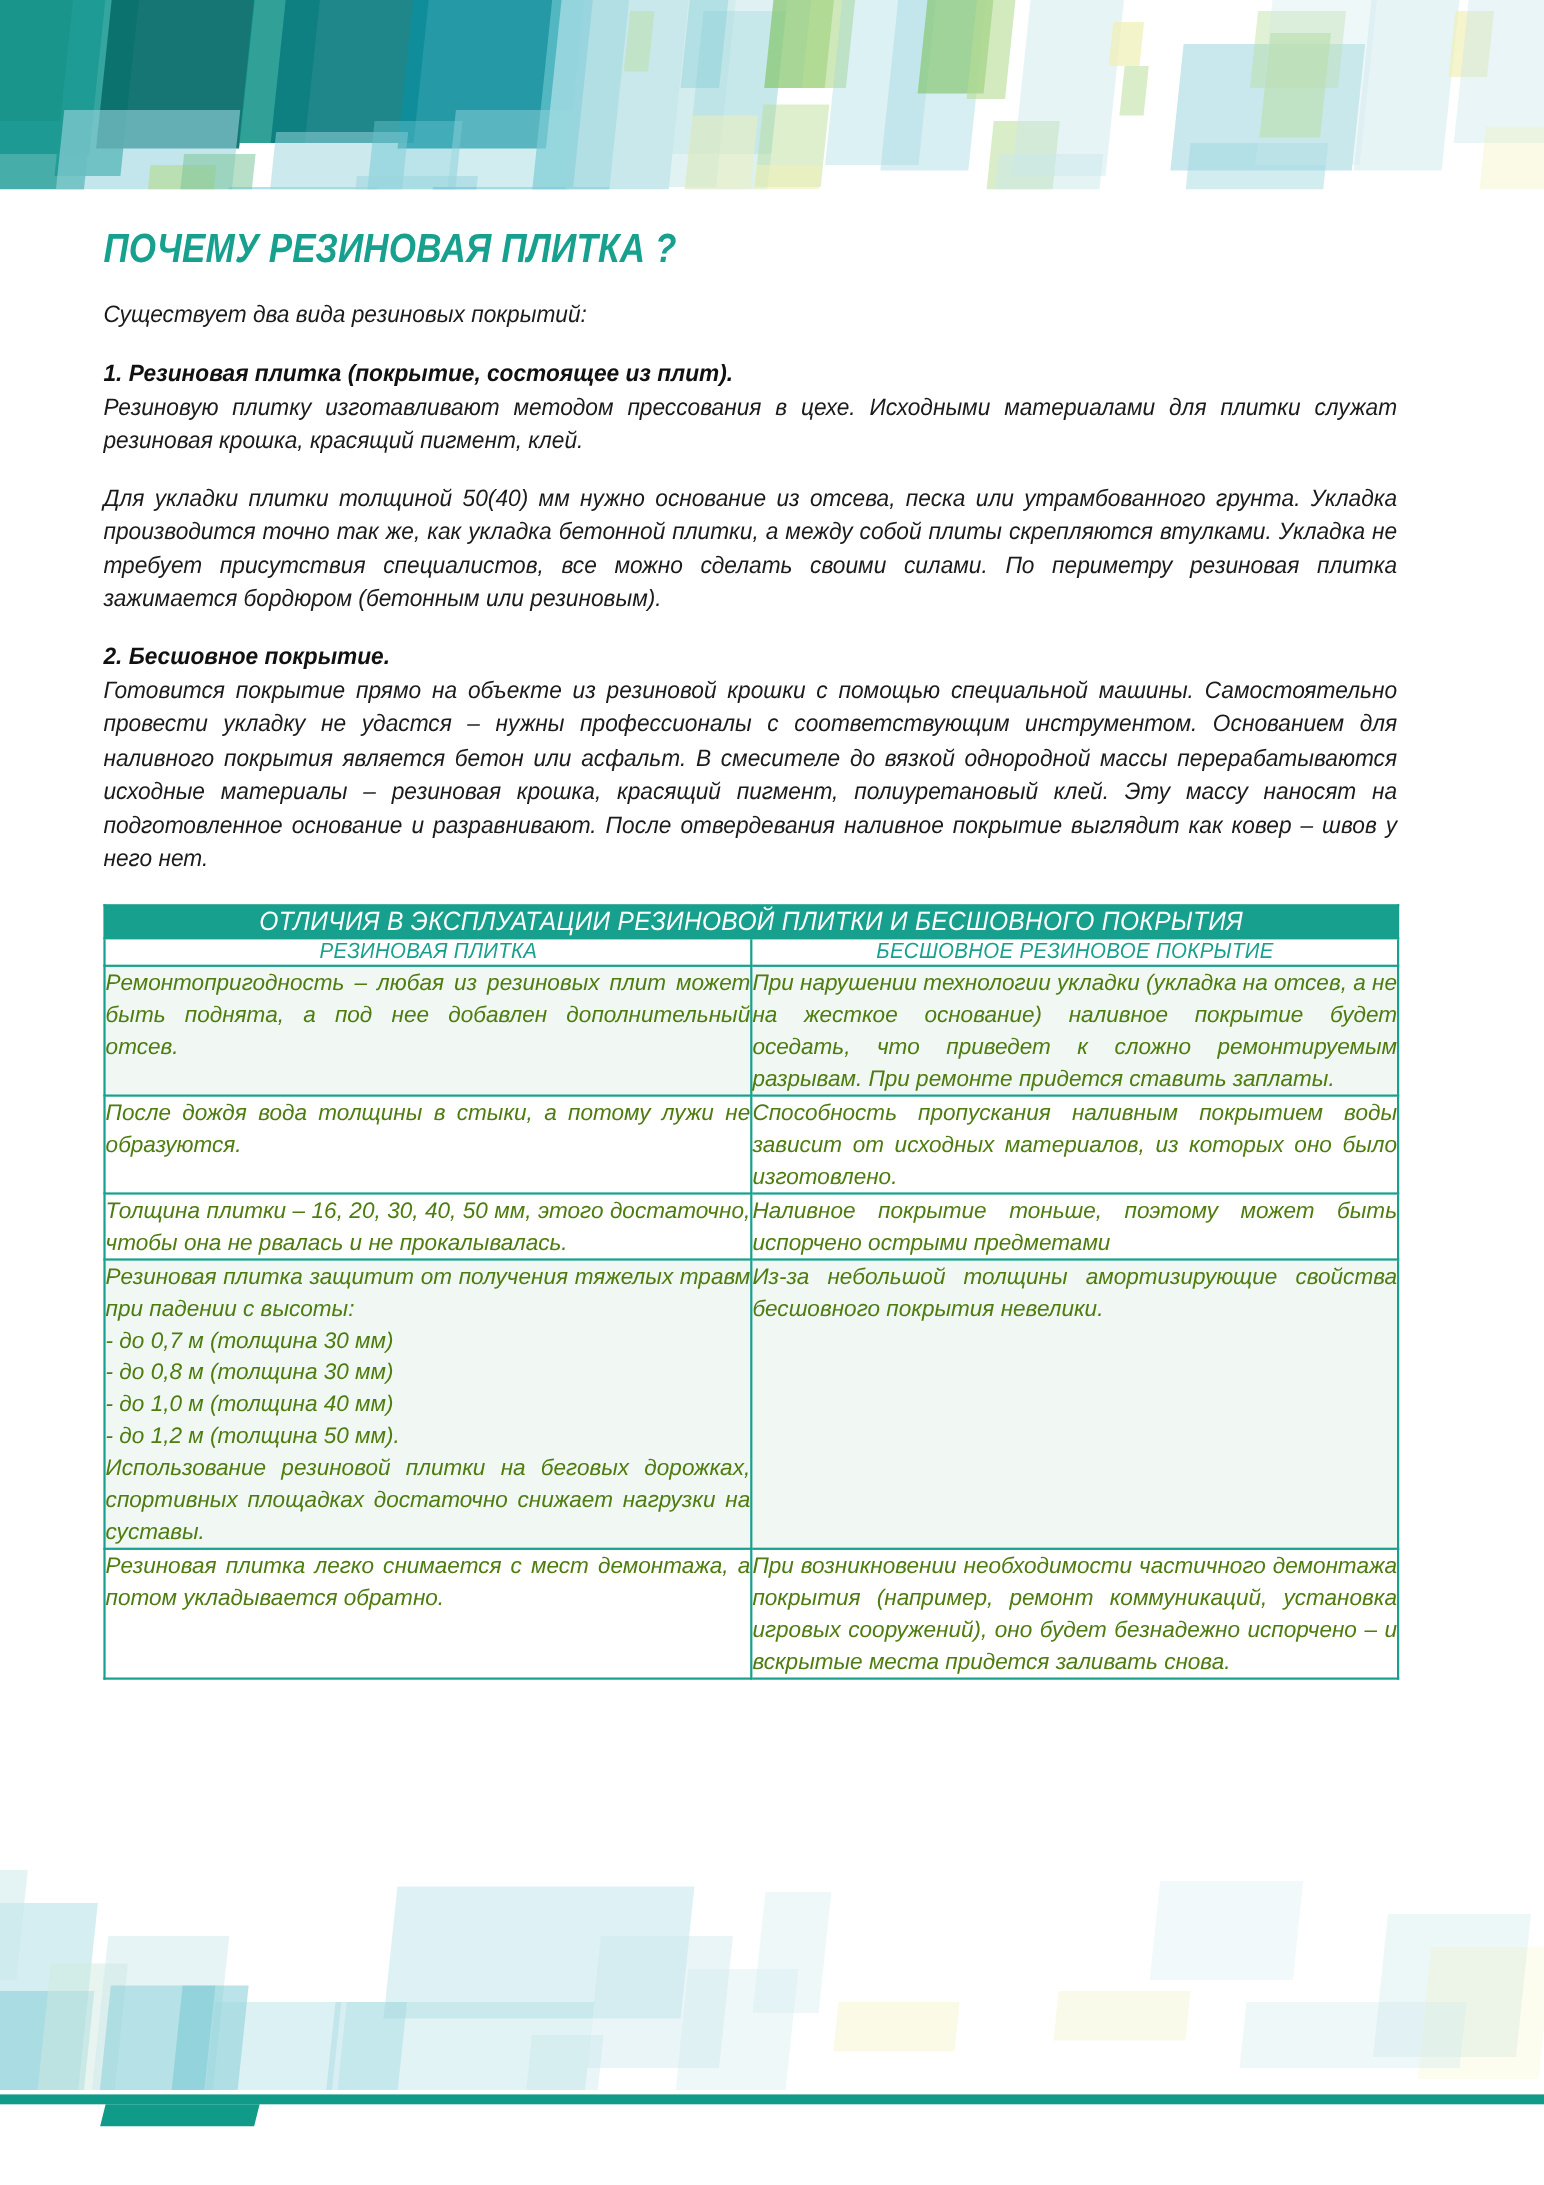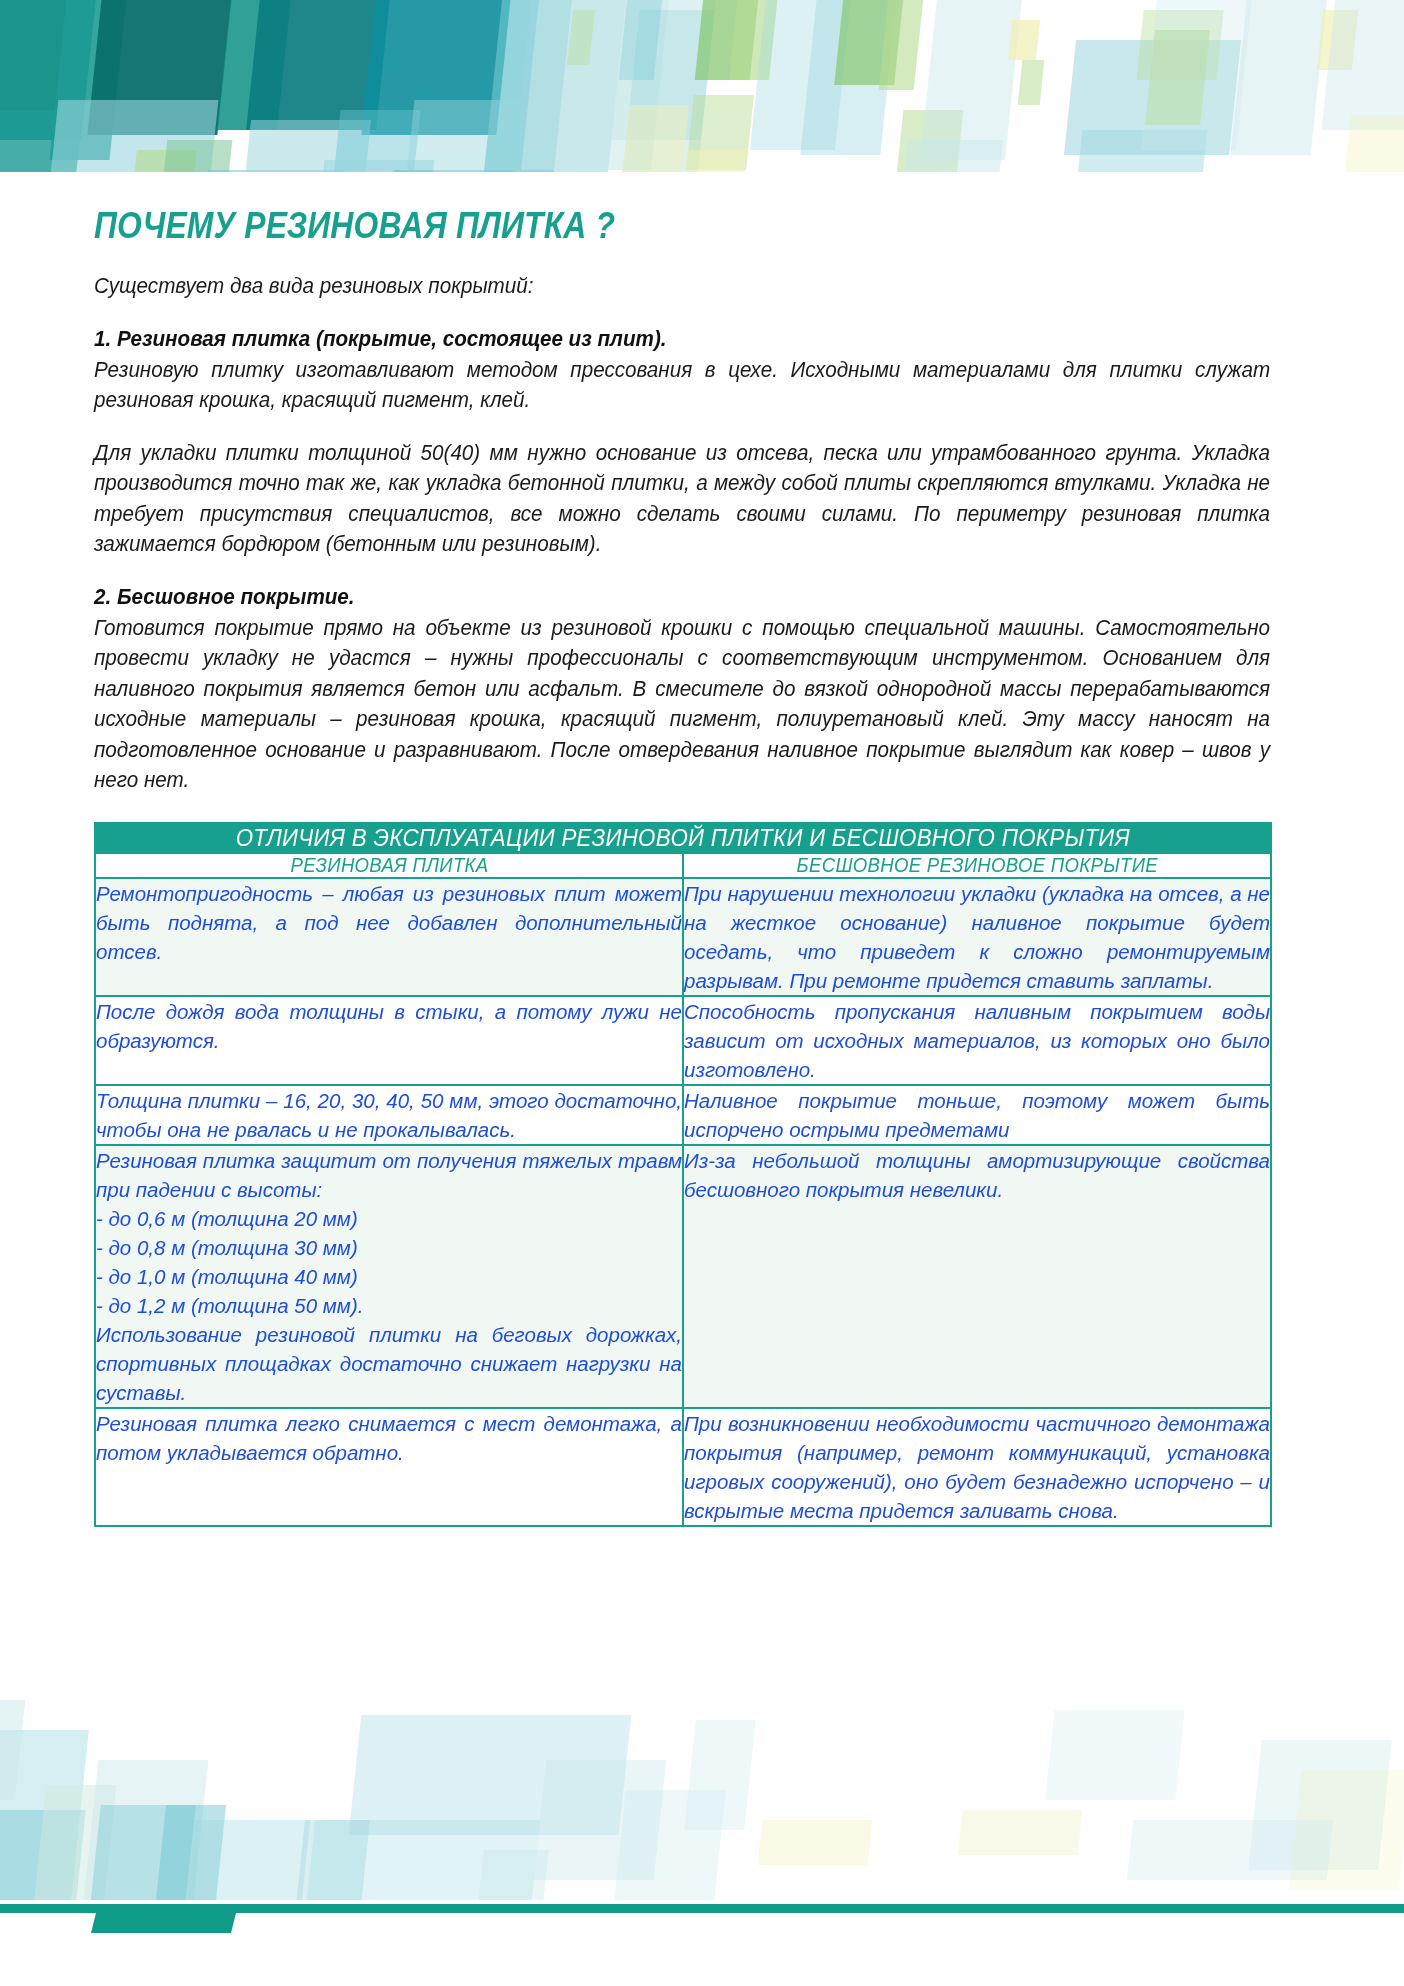--- a/index.html
+++ b/index.html
@@ -119,21 +119,21 @@
     font-family: "Liberation Sans Narrow", "Liberation Sans", sans-serif;
   }
   .col-head span { display: inline-block; transform: scaleX(0.93); }
 
   .cell {
     font-size: 20.5px;
     line-height: 29px;
     padding: 9px 12px 12px 14px;
     text-align: justify;
     text-justify: inter-word;
-    color: #1d4ed8;
+    color: #4d7c0f;
   }
   .cell p { margin: 0; }
   .cell .line { display: block; text-align: left; }
   .row-white td { background: #ffffff; }
   .row-tint  td { background: #f1f7f3; }
 
   
   #bottom-bar {
     position: absolute;
     left: 0;
@@ -261,21 +261,21 @@
             <p>Толщина плитки – 16, 20, 30, 40, 50 мм, этого достаточно, чтобы она не рвалась и не прокалывалась.</p>
           </td>
           <td class="cell">
             <p>Наливное покрытие тоньше, поэтому может быть испорчено острыми предметами</p>
           </td>
         </tr>
 
         <tr class="row-tint">
           <td class="cell">
             <p>Резиновая плитка защитит от получения тяжелых травм при падении с высоты:</p>
-            <span class="line">- до 0,6 м (толщина 20 мм)</span>
+            <span class="line">- до 0,7 м (толщина 30 мм)</span>
             <span class="line">- до 0,8 м (толщина 30 мм)</span>
             <span class="line">- до 1,0 м (толщина 40 мм)</span>
             <span class="line">- до 1,2 м (толщина 50 мм).</span>
             <p>Использование резиновой плитки на беговых дорожках, спортивных площадках достаточно снижает нагрузки на суставы.</p>
           </td>
           <td class="cell">
             <p>Из-за небольшой толщины амортизирующие свойства бесшовного покрытия невелики.</p>
           </td>
         </tr>
 

